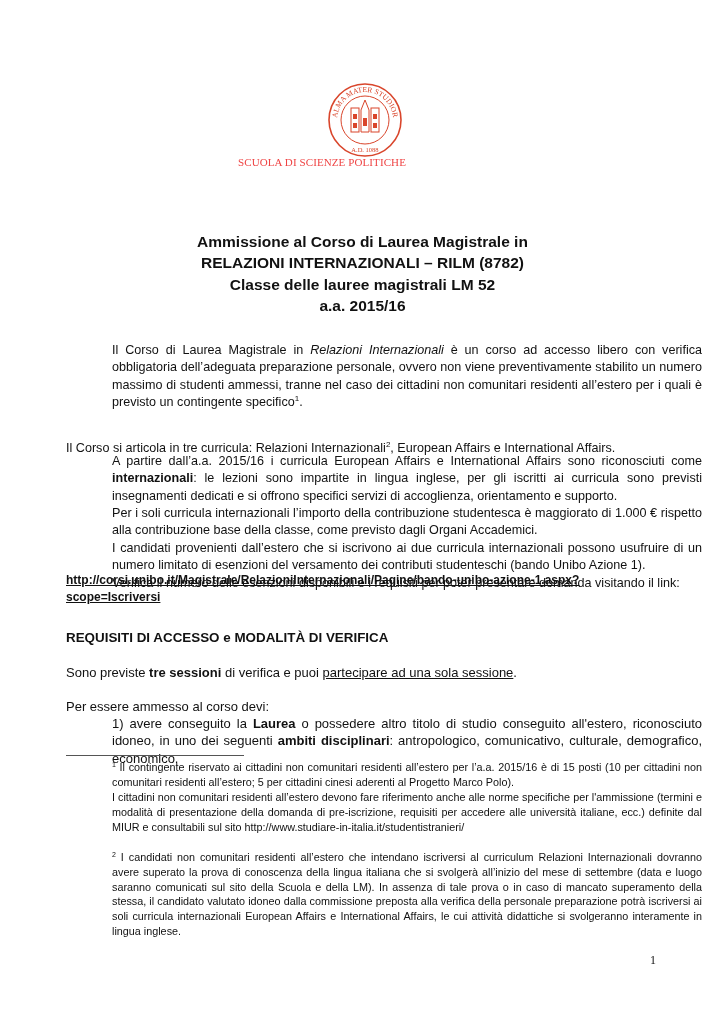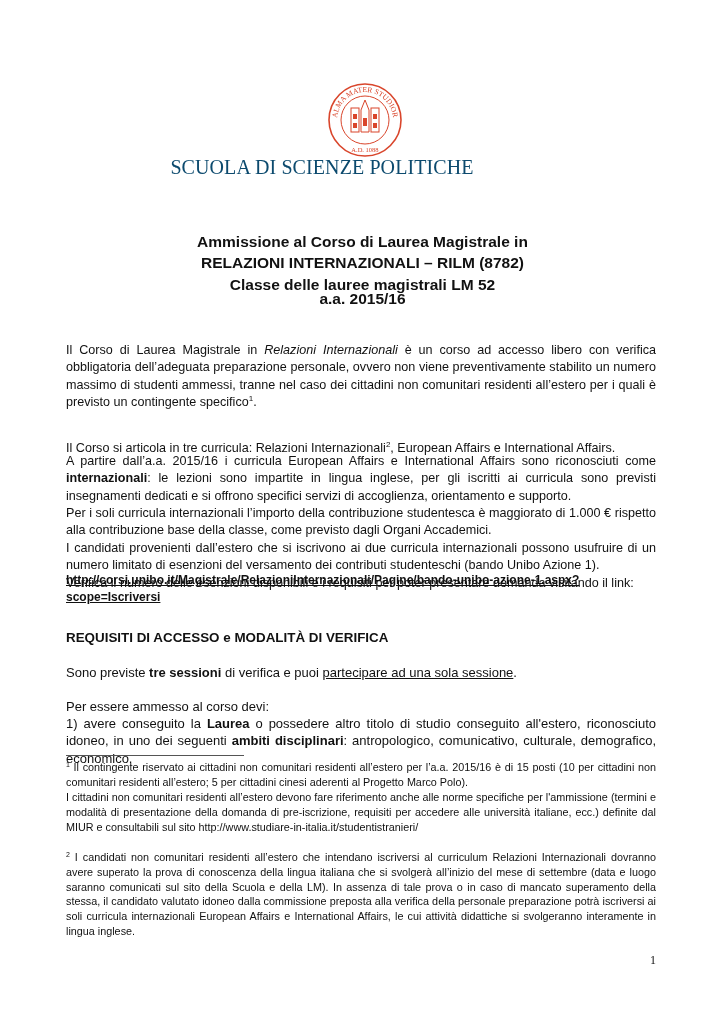--- a/index.html
+++ b/index.html
@@ -1,28 +1,28 @@
 <!DOCTYPE html>
 <html><head>
 <meta charset="utf-8">
 <style>
   html, body { margin: 0; padding: 0; background: #ffffff; }
   body { width: 725px; height: 1024px; position: relative; overflow: hidden; color: #111; }
   .page { position: absolute; left: 0; top: 0; width: 725px; height: 1024px; background: #fff; }
   .logo { position: absolute; left: 320px; top: 80px; width: 90px; height: 80px; }
   .school { position: absolute; left: 0; width: 644px; text-align: center;
-            font-family: "Liberation Serif", serif; font-size: 20px; color: #0c4a6e; letter-spacing: 0.1px; }
+            font-family: "Liberation Serif", serif; font-size: 11px; color: #ef4444; letter-spacing: 0.1px; }
   .school.l1 { top: 156px; }
   .school.l2 { top: 173px; }
   .title { position: absolute; left: 0; width: 725px; text-align: center;
            font-family: "Liberation Sans", sans-serif; font-weight: bold; font-size: 15.5px; color: #111; }
-  .t1 { top: 233px; } .t2 { top: 254px; } .t3 { top: 276px; } .t4 { top: 290px; }
+  .t1 { top: 233px; } .t2 { top: 254px; } .t3 { top: 276px; } .t4 { top: 297px; }
   .body { position: absolute; left: 66px; width: 590px; font-family: "Liberation Sans", sans-serif;
           font-size: 12.6px; line-height: 17.4px; color: #111; }
-  .just { text-align: justify; text-align-last: auto; }
+  .just { text-align: justify; text-align-last: auto; margin-left: 46px; }
   sup { font-size: 8px; vertical-align: 5px; line-height: 0; }
   .link { font-weight: bold; text-decoration: underline; color: #111; font-size: 12px; }
   .heading { position: absolute; left: 66px; top: 630px; font-family: "Liberation Sans", sans-serif;
              font-weight: bold; font-size: 13.4px; color: #111; }
   .underline { text-decoration: underline; }
   .fn-rule { position: absolute; left: 66px; top: 755px; width: 178px; height: 1px; background: #555; }
   .fn { position: absolute; left: 66px; width: 590px; font-family: "Liberation Sans", sans-serif;
         font-size: 10.8px; line-height: 14.8px; color: #111; }
   .fn sup { font-size: 7px; vertical-align: 4px; }
   .pagenum { position: absolute; left: 650px; top: 953px; font-family: "Liberation Serif", serif; font-size: 12px; }

